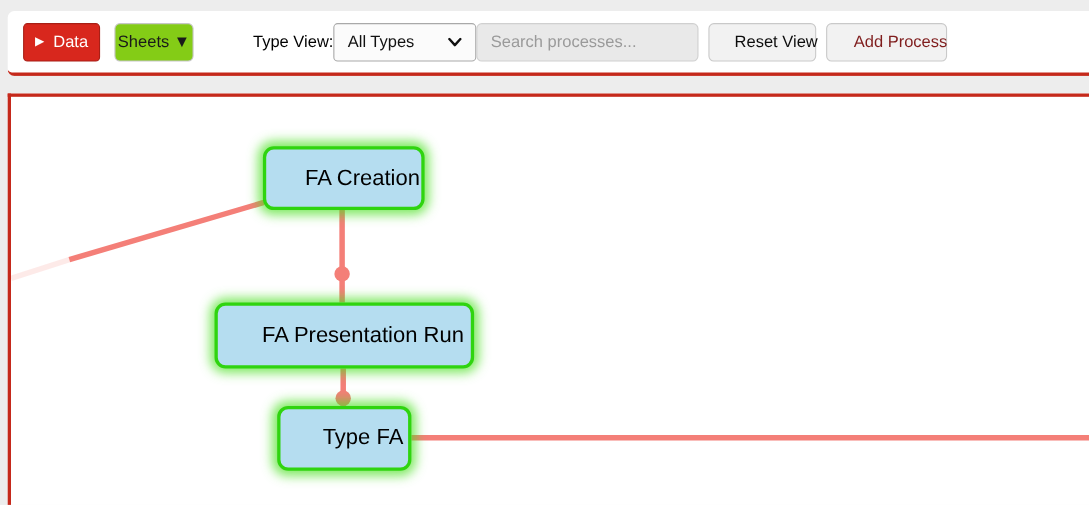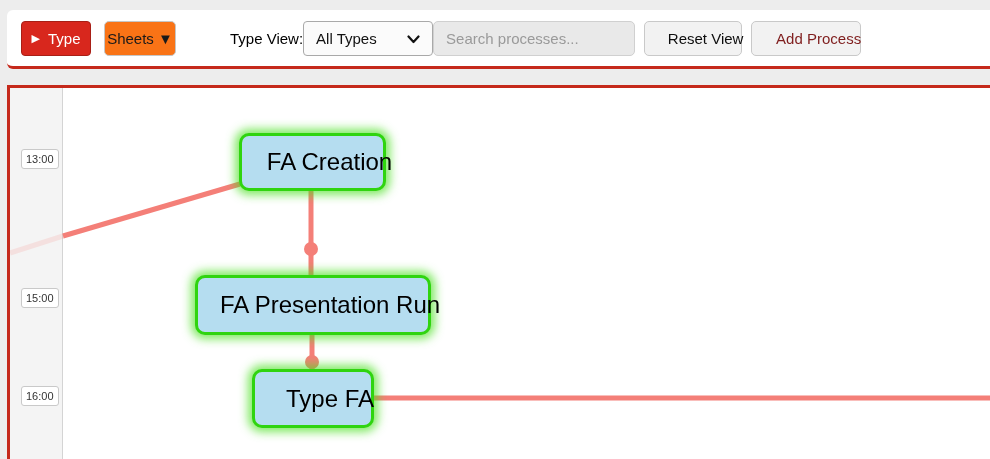--- a/index.html
+++ b/index.html
@@ -44,21 +44,21 @@
     border-radius: 4px;
   }
   .btn-red .play {
     font-size: 11px;
     margin-right: 8px;
     line-height: 1;
   }
   .btn-gray {
     width: 72px;
     margin-left: 13px;
-    background: #f97316;
+    background: #84cc16;
     border: 1px solid #c6c6c6;
     color: #1a1a1a;
   }
   .type-label {
     margin-left: 54px;
     font-size: 15px;
     color: #000;
   }
   .select {
     width: 130px;
@@ -134,57 +134,52 @@
   }
   .node {
     position: absolute;
     background: var(--node-fill, #b5ddf0);
     border: 3px solid var(--node-border, #2fd40f);
     border-radius: 10px;
     box-shadow: 0 0 10px 4px var(--node-glow, rgba(72,224,32,0.7));
     display: flex;
     align-items: center;
     justify-content: center;
-    font-size: 24px;
+    font-size: 20px;
     color: #000;
     z-index: 3;
     cursor: pointer;
     white-space: nowrap;
     padding-left: 34px;
   }
 </style>
 </head>
 <body>
 
 <header class="toolbar">
   <button class="btn btn-red">
     <span class="play">▶</span>
-    <span>Type</span>
+    <span>Data</span>
   </button>
   <button class="btn btn-gray">Sheets ▼</button>
   <span class="type-label">Type View:</span>
   <div class="select">
     <span>All Types</span>
     <span>
       <svg width="13" height="9" viewBox="0 0 13 9">
           <path d="M1.5 1.5 L6.5 7 L11.5 1.5" stroke="#111" stroke-width="2.2" fill="none" stroke-linecap="round" stroke-linejoin="round"></path>
         </svg>
     </span>
   </div>
   <input class="search" type="text" placeholder="Search processes..." style="">
   <button class="btn btn-light btn-reset">Reset View</button>
   <button class="btn btn-light btn-add">Add Process</button>
 </header>
 
 <div class="canvas">
-  <div class="axis-band" id="axis-band">
-      <div class="time-label" style="top: 61px;">13:00</div>
-      <div class="time-label" style="top: 200px;">15:00</div>
-      <div class="time-label" style="top: 298px;">16:00</div>
-    </div>
   <svg class="edges-svg" id="edges-svg" width="980" height="371">
       <line x1="0" y1="165" x2="53" y2="148" stroke="#f47f78" stroke-width="5" opacity="0.16"></line>
       <line x1="53" y1="148" x2="230" y2="96" stroke="#f47f78" stroke-width="5" opacity="1"></line>
       <line x1="301" y1="103" x2="301" y2="187" stroke="#f47f78" stroke-width="5" opacity="1"></line>
       <line x1="302" y1="247" x2="302" y2="281" stroke="#f47f78" stroke-width="5" opacity="1"></line>
       <line x1="364" y1="310" x2="980" y2="310" stroke="#f47f78" stroke-width="5" opacity="1"></line>
       <circle cx="301" cy="161" r="7" fill="#f47f78"></circle>
       <circle cx="302" cy="274" r="7" fill="#f47f78"></circle>
     </svg>
   <div id="nodes-layer">

